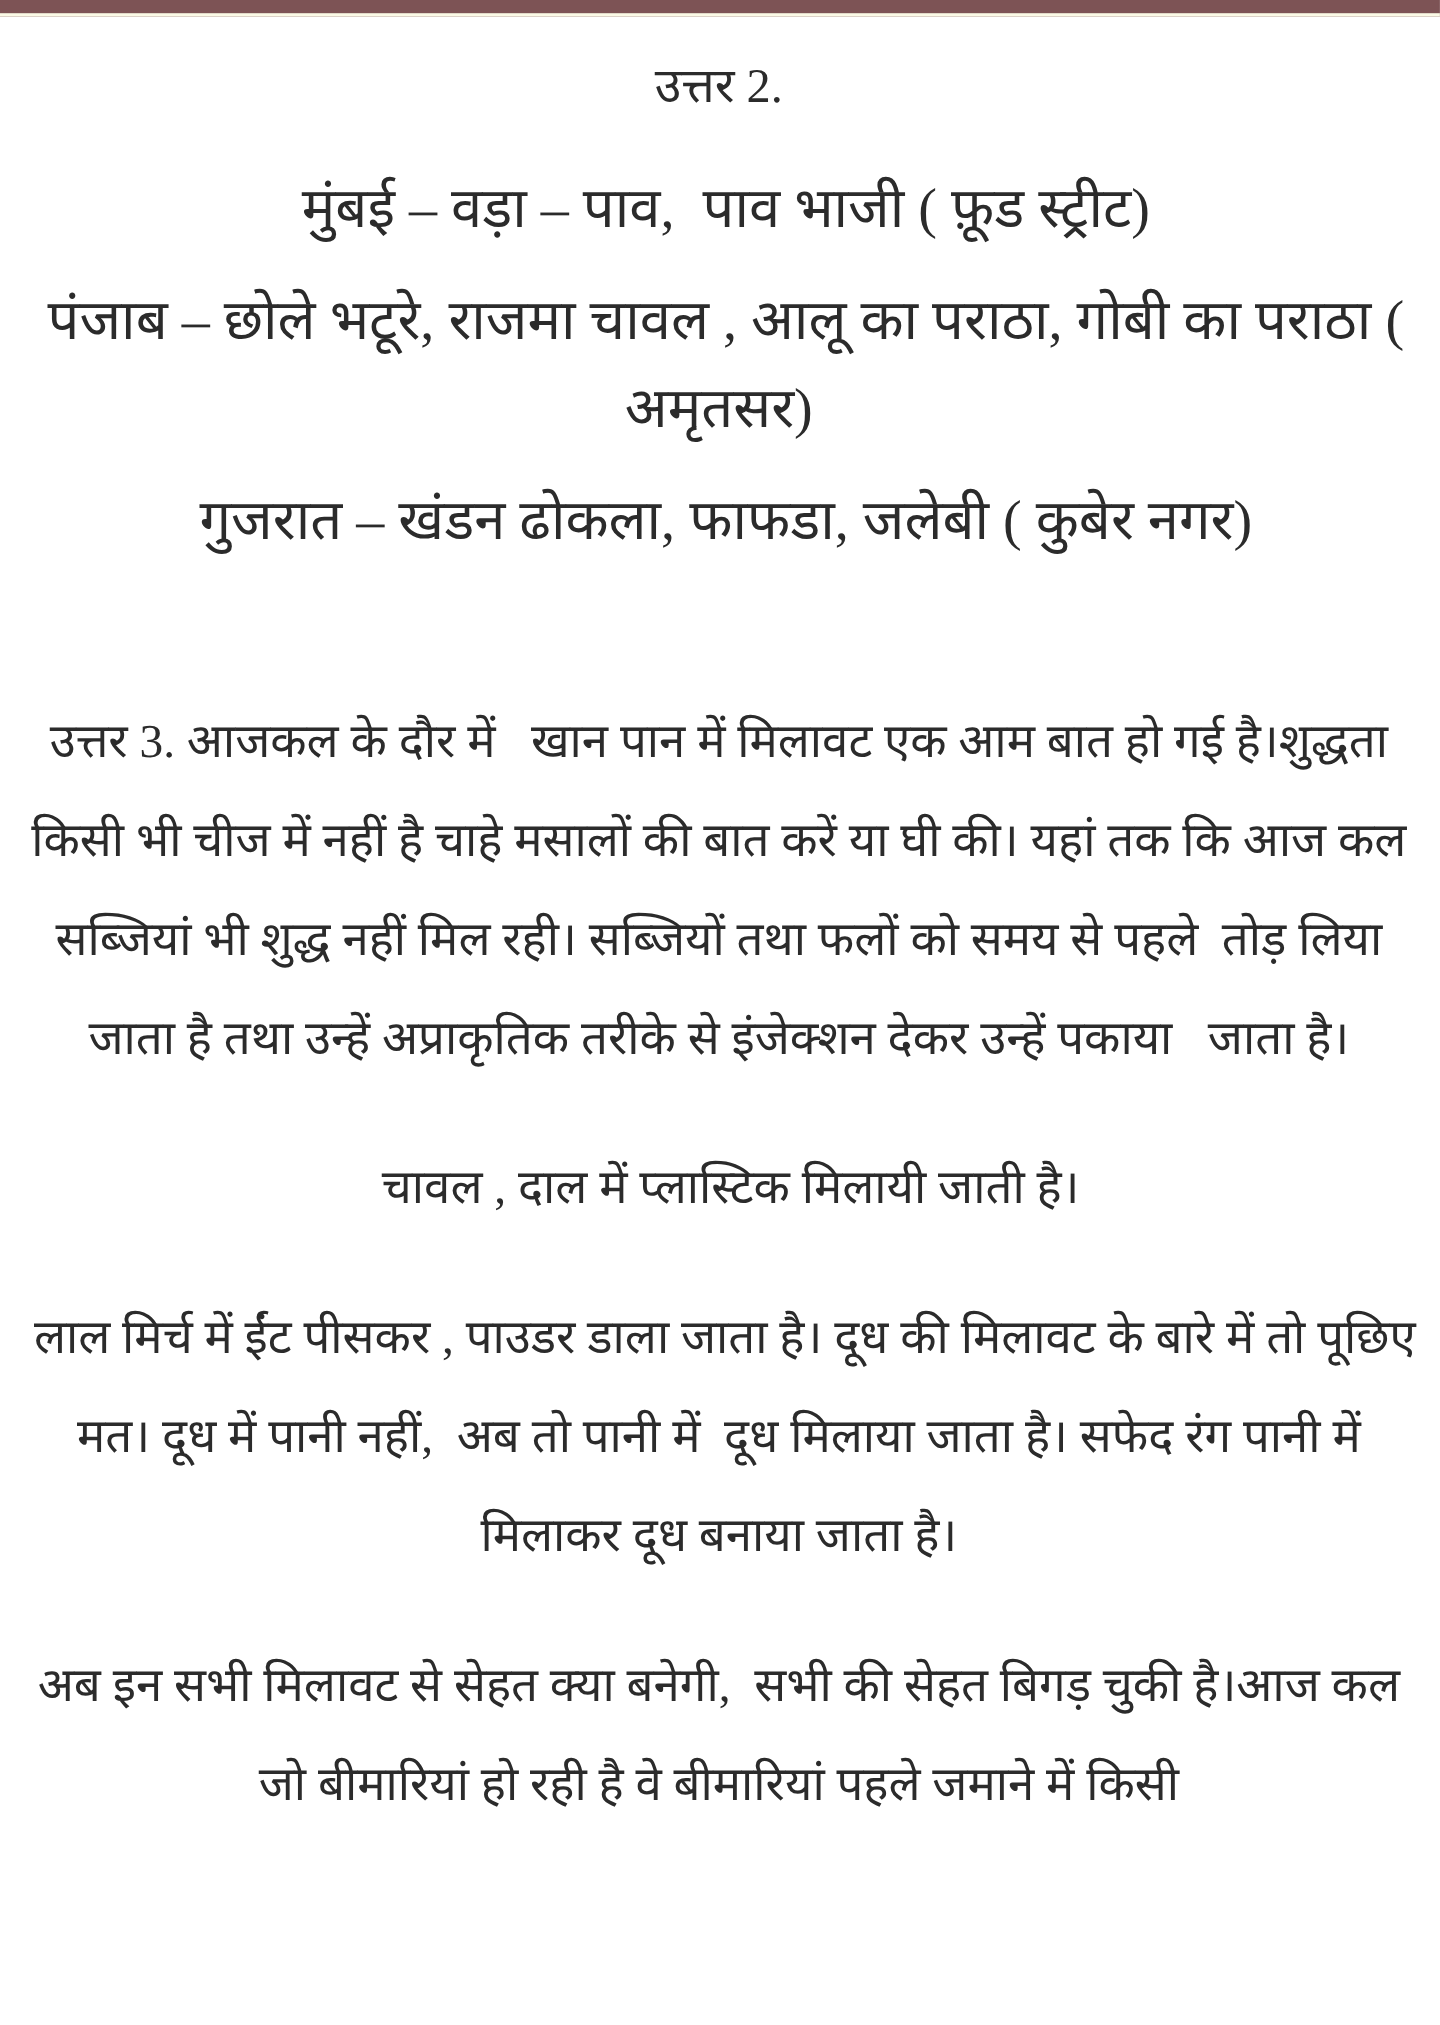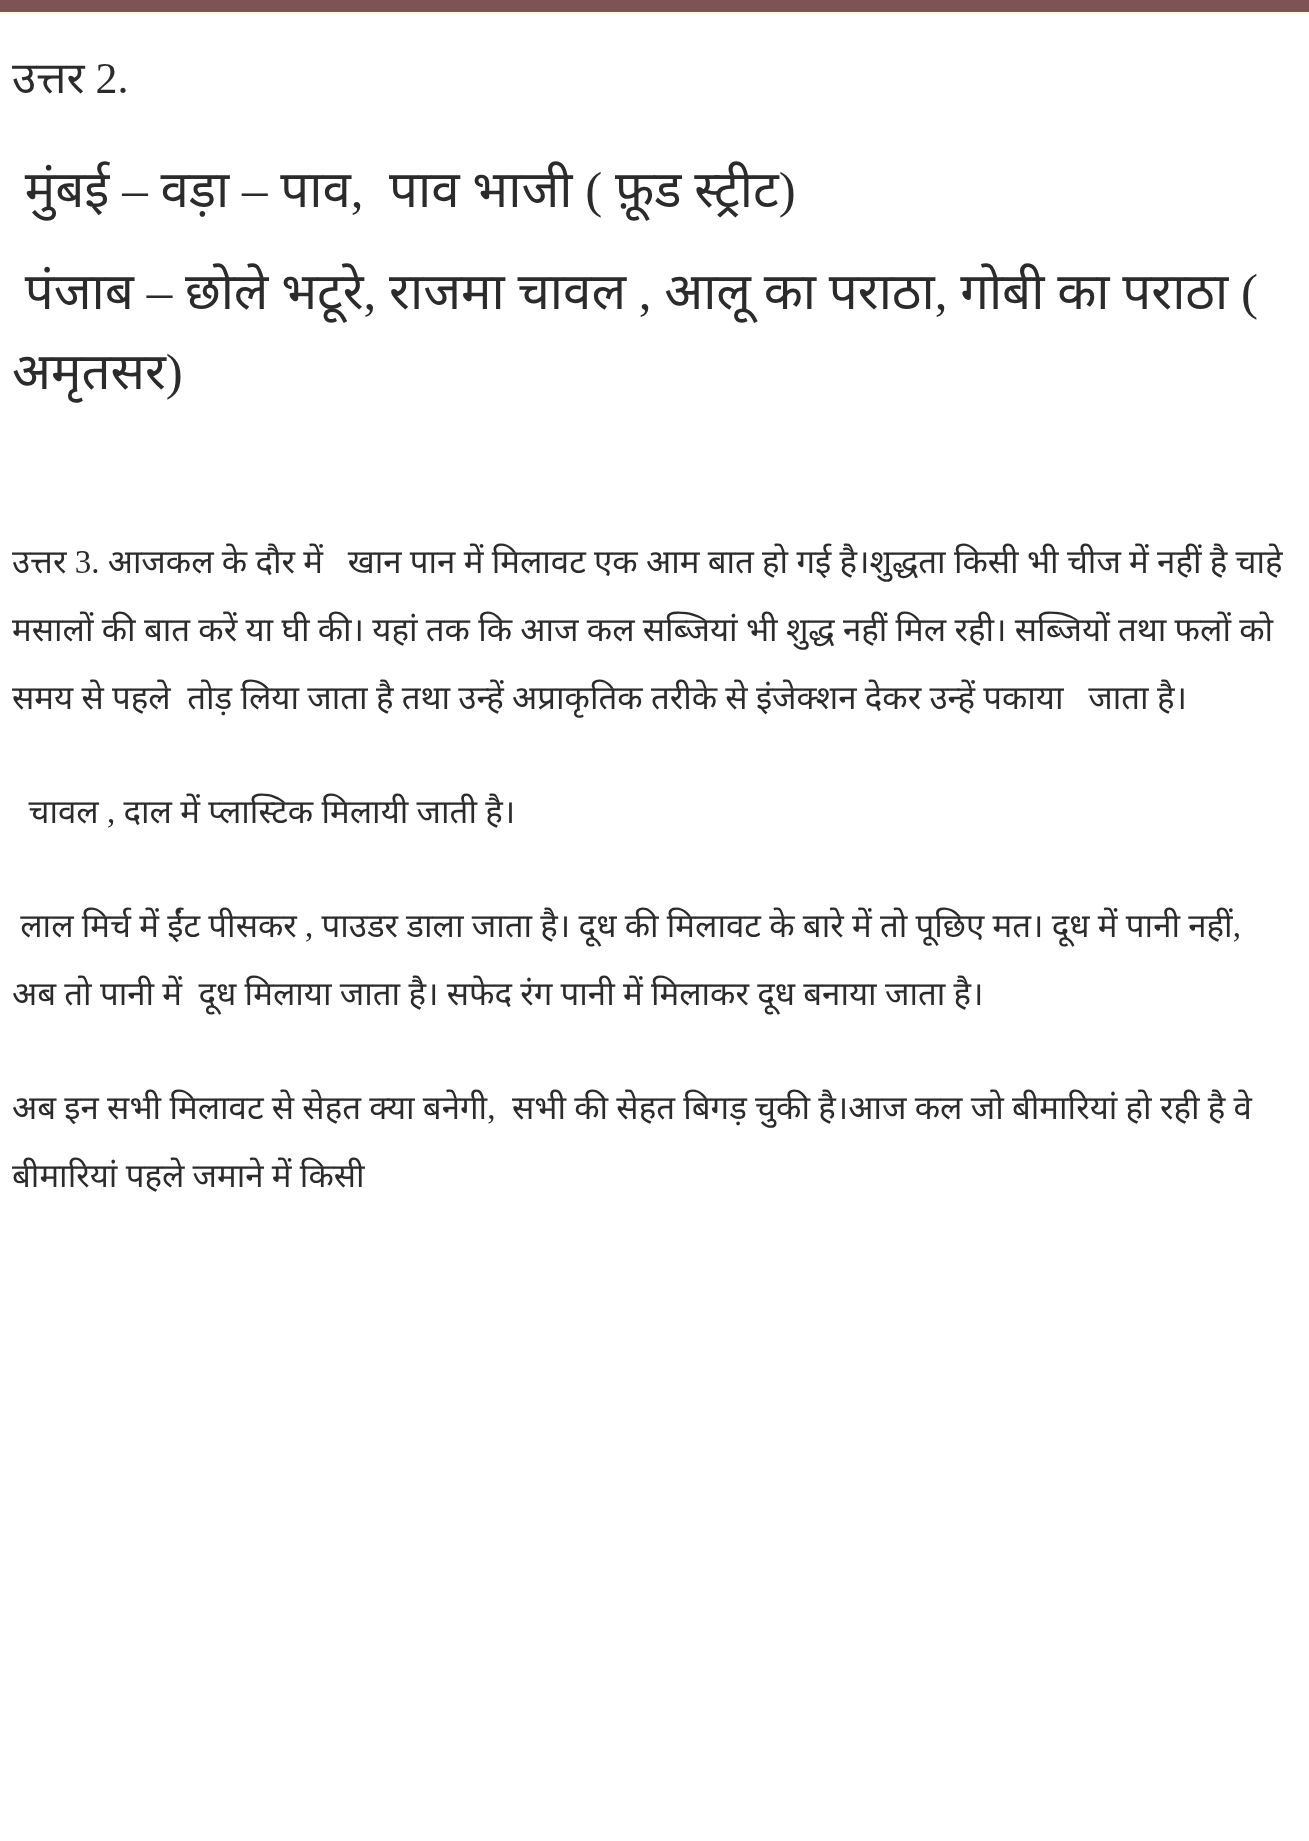--- a/index.html
+++ b/index.html
@@ -14,60 +14,62 @@
     font-family: "Liberation Serif", "DejaVu Serif", serif;
     color: #2b2b2b;
   }
   .top-bar {
     width: 100%;
     height: 12px;
     border-bottom: 3px solid #fbfae6;
   }
   .content {
     padding: 38px 14px 0 12px;
+    text-align: center;
   }
   .heading {
     font-size: 44px;
     font-weight: 400;
     margin: 0 0 44px 0;
     line-height: 1.2;
     white-space: pre-wrap;
   }
   .list-line {
     font-size: 51px;
     font-weight: 300;
     line-height: 80px;
     margin: 0 0 22px 0;
     white-space: pre-wrap;
   }
   .answer3 {
     margin-top: 116px;
   }
   .para {
-    font-size: 33px;
+    font-size: 43px;
     font-weight: 300;
-    line-height: 68px;
+    line-height: 90px;
     margin: 0 0 46px 0;
     white-space: pre-wrap;
     font-family: Liberation Serif, serif;
   }
 </style>
 </head>
 <body style="background: rgb(255, 255, 255); color: rgb(43, 43, 43);">
 
 <div class="page">
   <div class="top-bar" style="background: rgb(125, 83, 85);"></div>
 
   <div class="content">
 
     <p class="heading">उत्तर 2.</p>
 
     <div class="answer2-list">
         <p class="list-line"> मुंबई – वड़ा – पाव,  पाव भाजी ( फ़ूड स्ट्रीट)</p>
         <p class="list-line"> पंजाब – छोले भटूरे, राजमा चावल , आलू का पराठा, गोबी का पराठा ( अमृतसर)</p>
+        <p class="list-line"> गुजरात – खंडन ढोकला, फाफडा, जलेबी ( कुबेर नगर)</p>
       </div>
 
     <div class="answer3">
         <p class="para">उत्तर 3. आजकल के दौर में   खान पान में मिलावट एक आम बात हो गई है।शुद्धता किसी भी चीज में नहीं है चाहे मसालों की बात करें या घी की। यहां तक कि आज कल सब्जियां भी शुद्ध नहीं मिल रही। सब्जियों तथा फलों को समय से पहले  तोड़ लिया जाता है तथा उन्हें अप्राकृतिक तरीके से इंजेक्शन देकर उन्हें पकाया   जाता है।</p>
         <p class="para">  चावल , दाल में प्लास्टिक मिलायी जाती है।</p>
         <p class="para"> लाल मिर्च में ईंट पीसकर , पाउडर डाला जाता है। दूध की मिलावट के बारे में तो पूछिए मत। दूध में पानी नहीं,  अब तो पानी में  दूध मिलाया जाता है। सफेद रंग पानी में मिलाकर दूध बनाया जाता है।</p>
         <p class="para">अब इन सभी मिलावट से सेहत क्या बनेगी,  सभी की सेहत बिगड़ चुकी है।आज कल जो बीमारियां हो रही है वे बीमारियां पहले जमाने में किसी</p>
       </div>
 
   </div>

